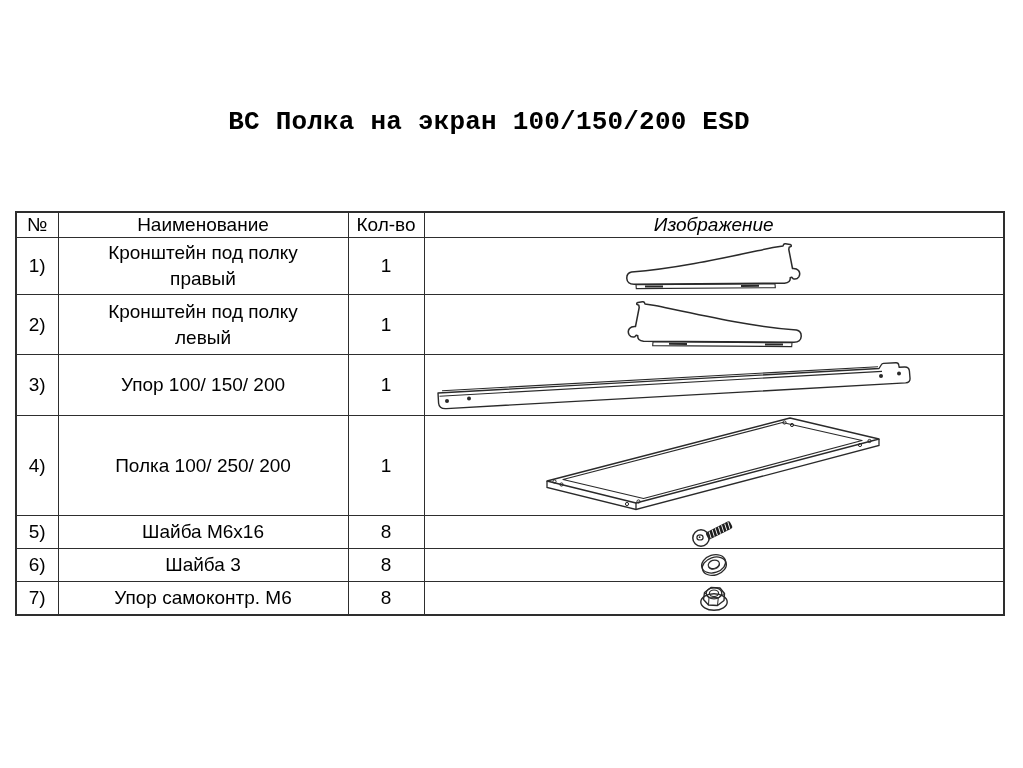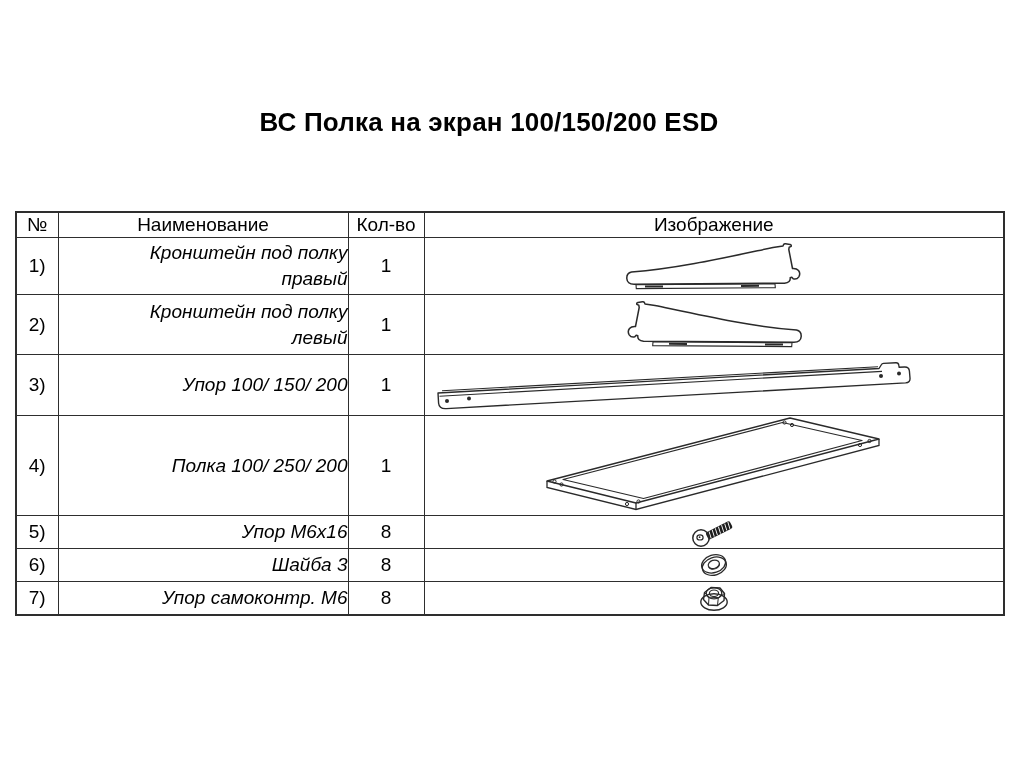--- a/index.html
+++ b/index.html
@@ -3,39 +3,39 @@
 <meta charset="utf-8">
 <style>
   html,body{margin:0;padding:0;}
   body{
     width:1023px;height:768px;background:#ffffff;position:relative;overflow:hidden;
     font-family:"Liberation Sans", sans-serif;color:#000;
   }
   .title{
     position:absolute;top:107px;left:0;width:978px;
     text-align:center;font-size:26px;font-weight:bold;letter-spacing:0.2px;
-    font-family:Liberation Sans, sans-serif;
+    font-family:Liberation Mono, monospace;
   }
   table.parts{
     position:absolute;left:15px;top:211px;width:988px;
     border-collapse:collapse;table-layout:fixed;
     border:2px solid #2e2e2e;
   }
   table.parts th, table.parts td{
     border:1px solid #2e2e2e;
     font-size:19px;font-weight:normal;
     vertical-align:middle;padding:0;
     overflow:hidden;
   }
   th{height:24px;text-align:center;}
-  th.img-h{}
+  th.img-h{font-style:italic;}
   tr.r1{height:57px;} tr.r2{height:60px;} tr.r3{height:61px;} tr.r4{height:100px;}
   tr.r5{height:33px;} tr.r6{height:33px;} tr.r7{height:33px;}
   td.c-num{text-align:center;}
-  td.c-name{text-align:right;padding:2px 4px 2px 6px;line-height:1.35;white-space:pre-line;font-style:italic;}
+  td.c-name{text-align:center;padding:2px 4px 2px 6px;line-height:1.35;white-space:pre-line;}
   td.c-qty{text-align:center;}
   td.c-img{text-align:center;}
   td.c-img svg{vertical-align:middle;display:inline-block;}
   td.c-img.left-img{text-align:left;padding-left:8px;}
   .ln{stroke:#2a2a2a;fill:none;}
 </style>
 </head>
 <body>
 
 <div class="title">ВС Полка на экран 100/150/200 ESD</div>
@@ -121,21 +121,21 @@
           <circle cx="316" cy="28" r="1.6" class="ln" stroke-width="1"></circle>
           <circle cx="325.5" cy="24" r="1.6" class="ln" stroke-width="1"></circle>
           <circle cx="83" cy="87" r="1.6" class="ln" stroke-width="1"></circle>
           <circle cx="94.5" cy="84.5" r="1.6" class="ln" stroke-width="1"></circle>
         </svg>
       </td>
     </tr>
 
     <tr class="r5">
       <td class="c-num">5)</td>
-      <td class="c-name">Упор М6х16</td>
+      <td class="c-name">Шайба М6х16</td>
       <td class="c-qty">8</td>
       <td class="c-img">
         <svg width="47" height="32" viewBox="0 0 47 32">
           <g transform="rotate(-27 18 20)">
             <rect x="17" y="16" width="27" height="8" rx="2" fill="#1e1e1e"></rect>
             <path d="M21,16.5 l-1.2,7 M24.5,16.5 l-1.2,7 M28,16.5 l-1.2,7 M31.5,16.5 l-1.2,7 M35,16.5 l-1.2,7 M38.5,16.5 l-1.2,7 M42,16.5 l-1.2,7" stroke="#ffffff" stroke-width="0.9" fill="none"></path>
           </g>
           <circle cx="11" cy="22" r="8.2" fill="#fff" class="ln" stroke-width="1.5"></circle>
           <ellipse cx="10" cy="21.4" rx="3.1" ry="2.6" class="ln" stroke-width="1.2"></ellipse>
           <circle cx="9.6" cy="21.2" r="0.9" fill="#2a2a2a"></circle>

